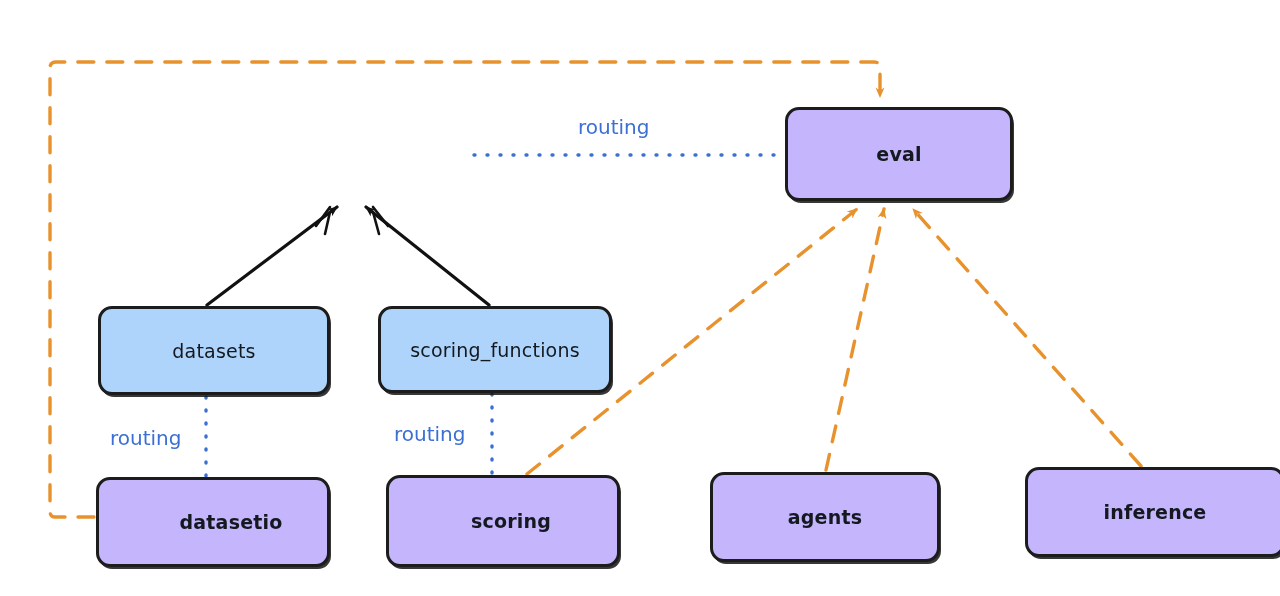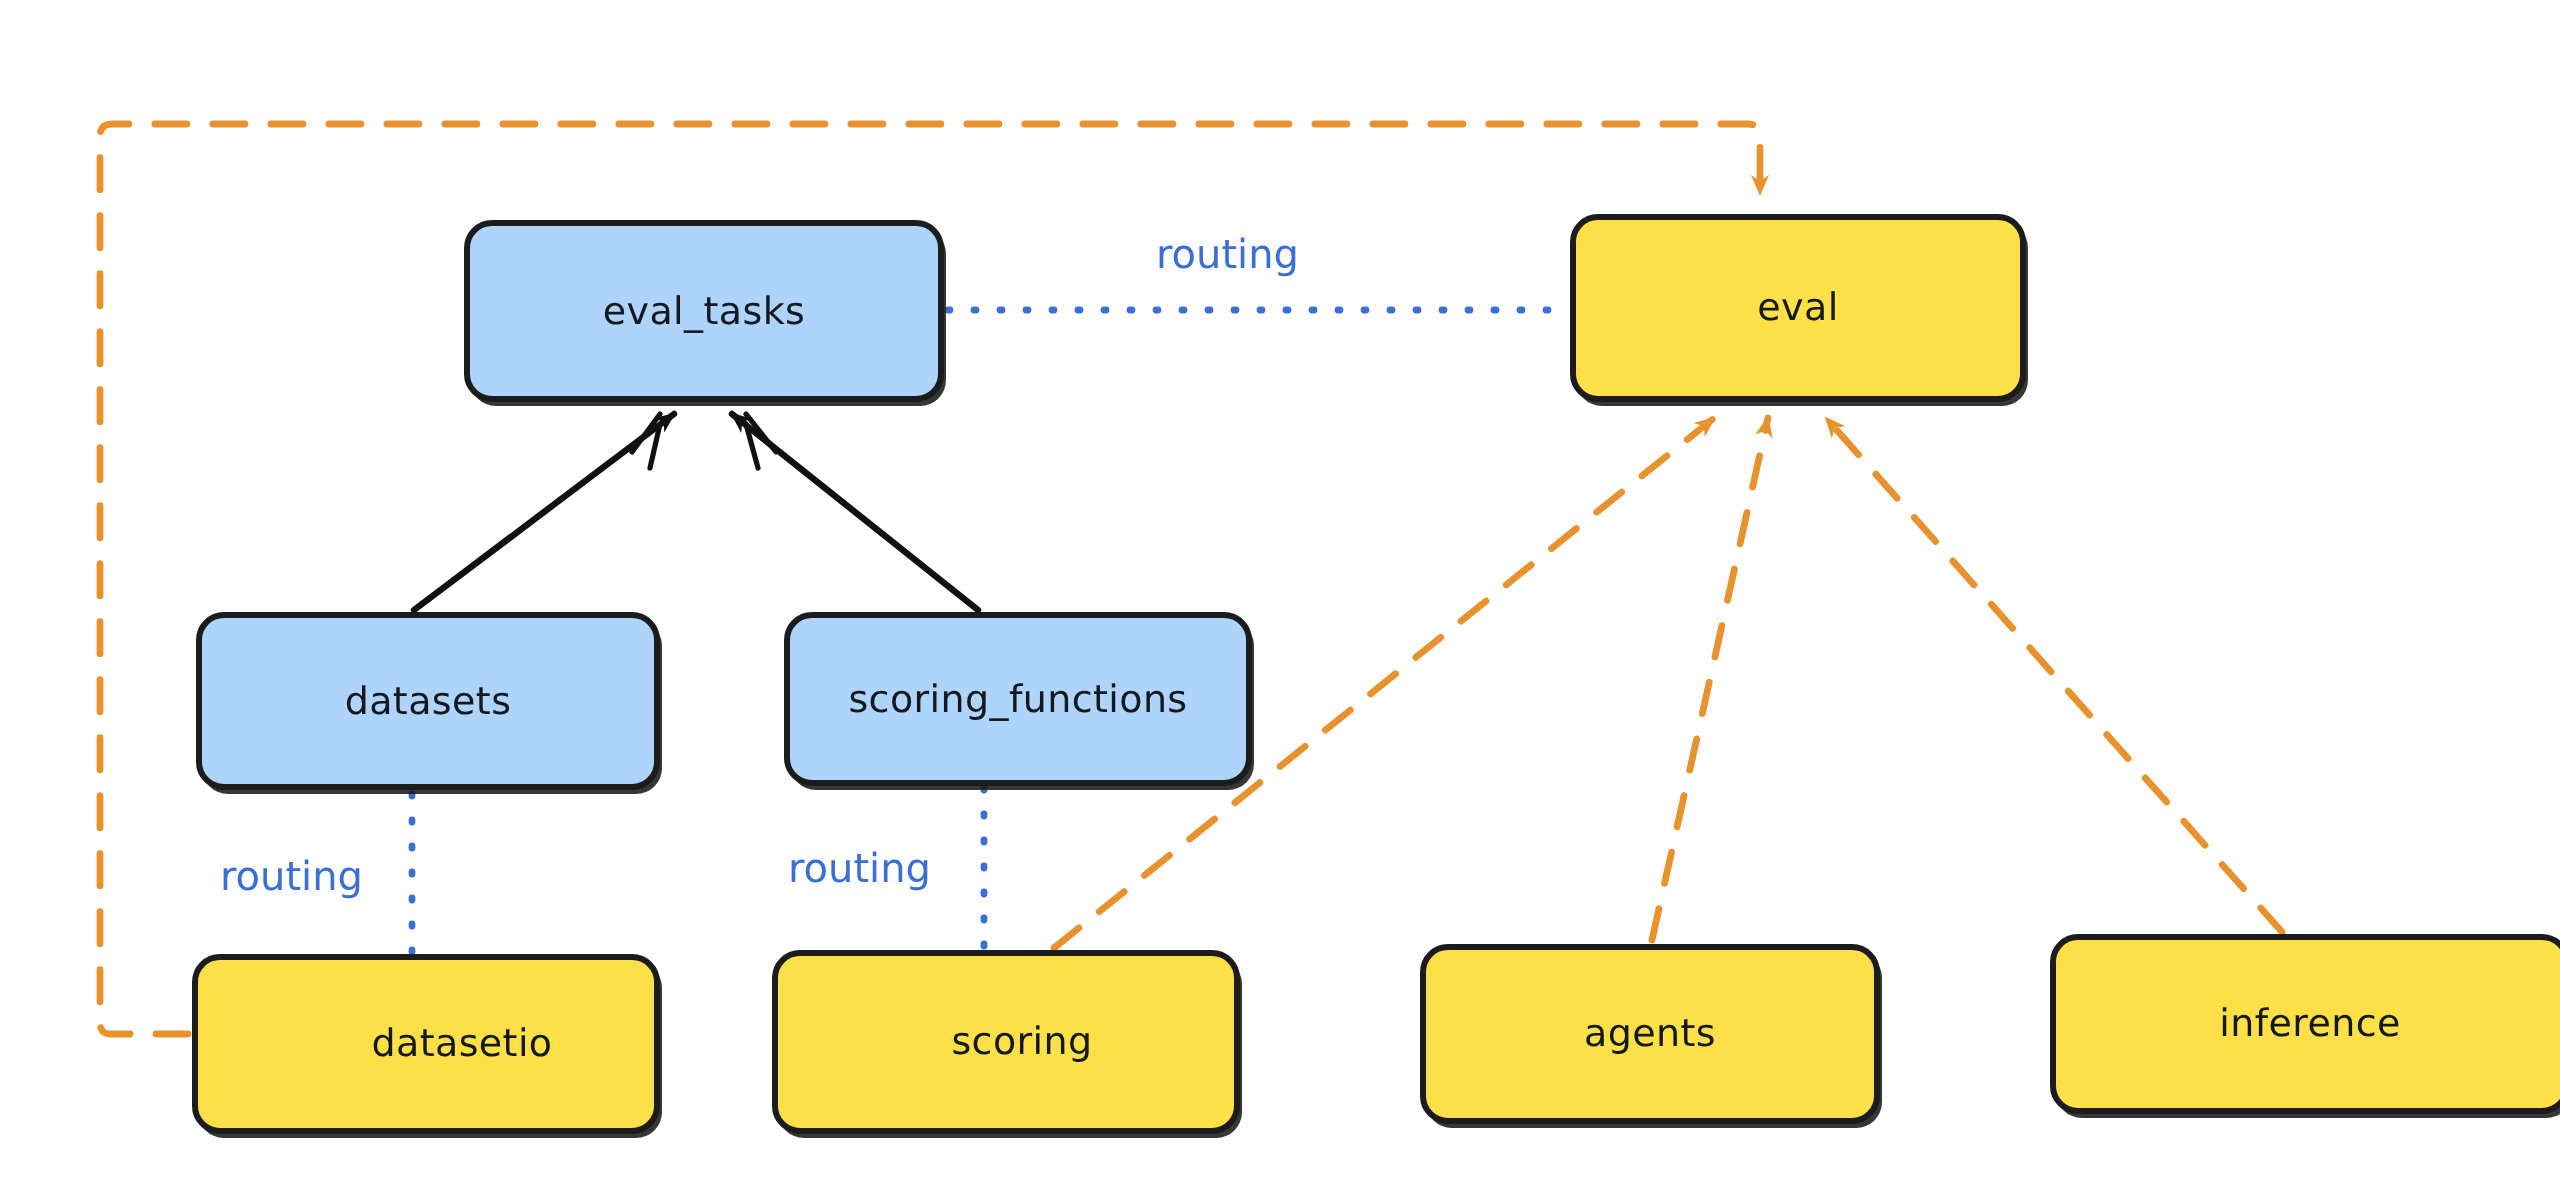--- a/index.html
+++ b/index.html
@@ -32,21 +32,21 @@
     display: flex;
     align-items: center;
     justify-content: center;
     font-family: "DejaVu Sans", sans-serif;
     font-size: 19px;
     color: #14181f;
     letter-spacing: 0.2px;
     box-shadow: 2px 3px 0 -1px rgba(20,20,20,0.85);
   }
   .node.blue  { background: #aed4fb; }
-  .node.green { background: #fde047; }
+  .node.green { background: #c4b5fd; font-weight: bold; }
   .node-label { pointer-events: none; }
 
   .edge-label {
     position: absolute;
     font-family: "DejaVu Sans", sans-serif;
     font-size: 20px;
     color: #3b6fd4;
     white-space: nowrap;
   }
 </style>
@@ -80,33 +80,30 @@
 
     <path d="M 527,474 L 857,209" fill="none" stroke="#e8922e" stroke-width="3.4" stroke-linecap="round" stroke-dasharray="16 13" marker-end="url(#arrow-orange)"></path>
 
     <path d="M 826,470 L 884,209" fill="none" stroke="#e8922e" stroke-width="3.4" stroke-linecap="round" stroke-dasharray="16 13" marker-end="url(#arrow-orange)"></path>
 
     <path d="M 1141,466 L 913,209" fill="none" stroke="#e8922e" stroke-width="3.4" stroke-linecap="round" stroke-dasharray="16 13" marker-end="url(#arrow-orange)"></path>
 
     <path d="M 94,517 L 55,517 Q 50,517 50,511 L 50,68 Q 50,62 56,62 L 874,62 Q 880,62 880,68 L 880,97" fill="none" stroke="#e8922e" stroke-width="3.4" stroke-linecap="round" stroke-dasharray="16 13" marker-end="url(#arrow-orange)"></path>
   </svg>
 
-  <div class="node blue" style="left:232px; top:110px; width:240px; height:91px;">
-    <span class="node-label">eval_tasks</span>
-  </div>
 
   <div class="node green" style="left:785px; top:107px; width:228px; height:94px;">
     <span class="node-label">eval</span>
   </div>
 
   <div class="node blue" style="left:98px; top:306px; width:232px; height:89px;">
     <span class="node-label">datasets</span>
   </div>
 
-  <div class="node blue" style="left:392px; top:306px; width:234px; height:87px;">
+  <div class="node blue" style="left:378px; top:306px; width:234px; height:87px;">
     <span class="node-label">scoring_functions</span>
   </div>
 
   <div class="node green" style="left:96px; top:477px; width:234px; height:90px;padding-left:36px;">
     <span class="node-label">datasetio</span>
   </div>
 
   <div class="node green" style="left:386px; top:475px; width:234px; height:92px;padding-left:16px;">
     <span class="node-label">scoring</span>
   </div>

